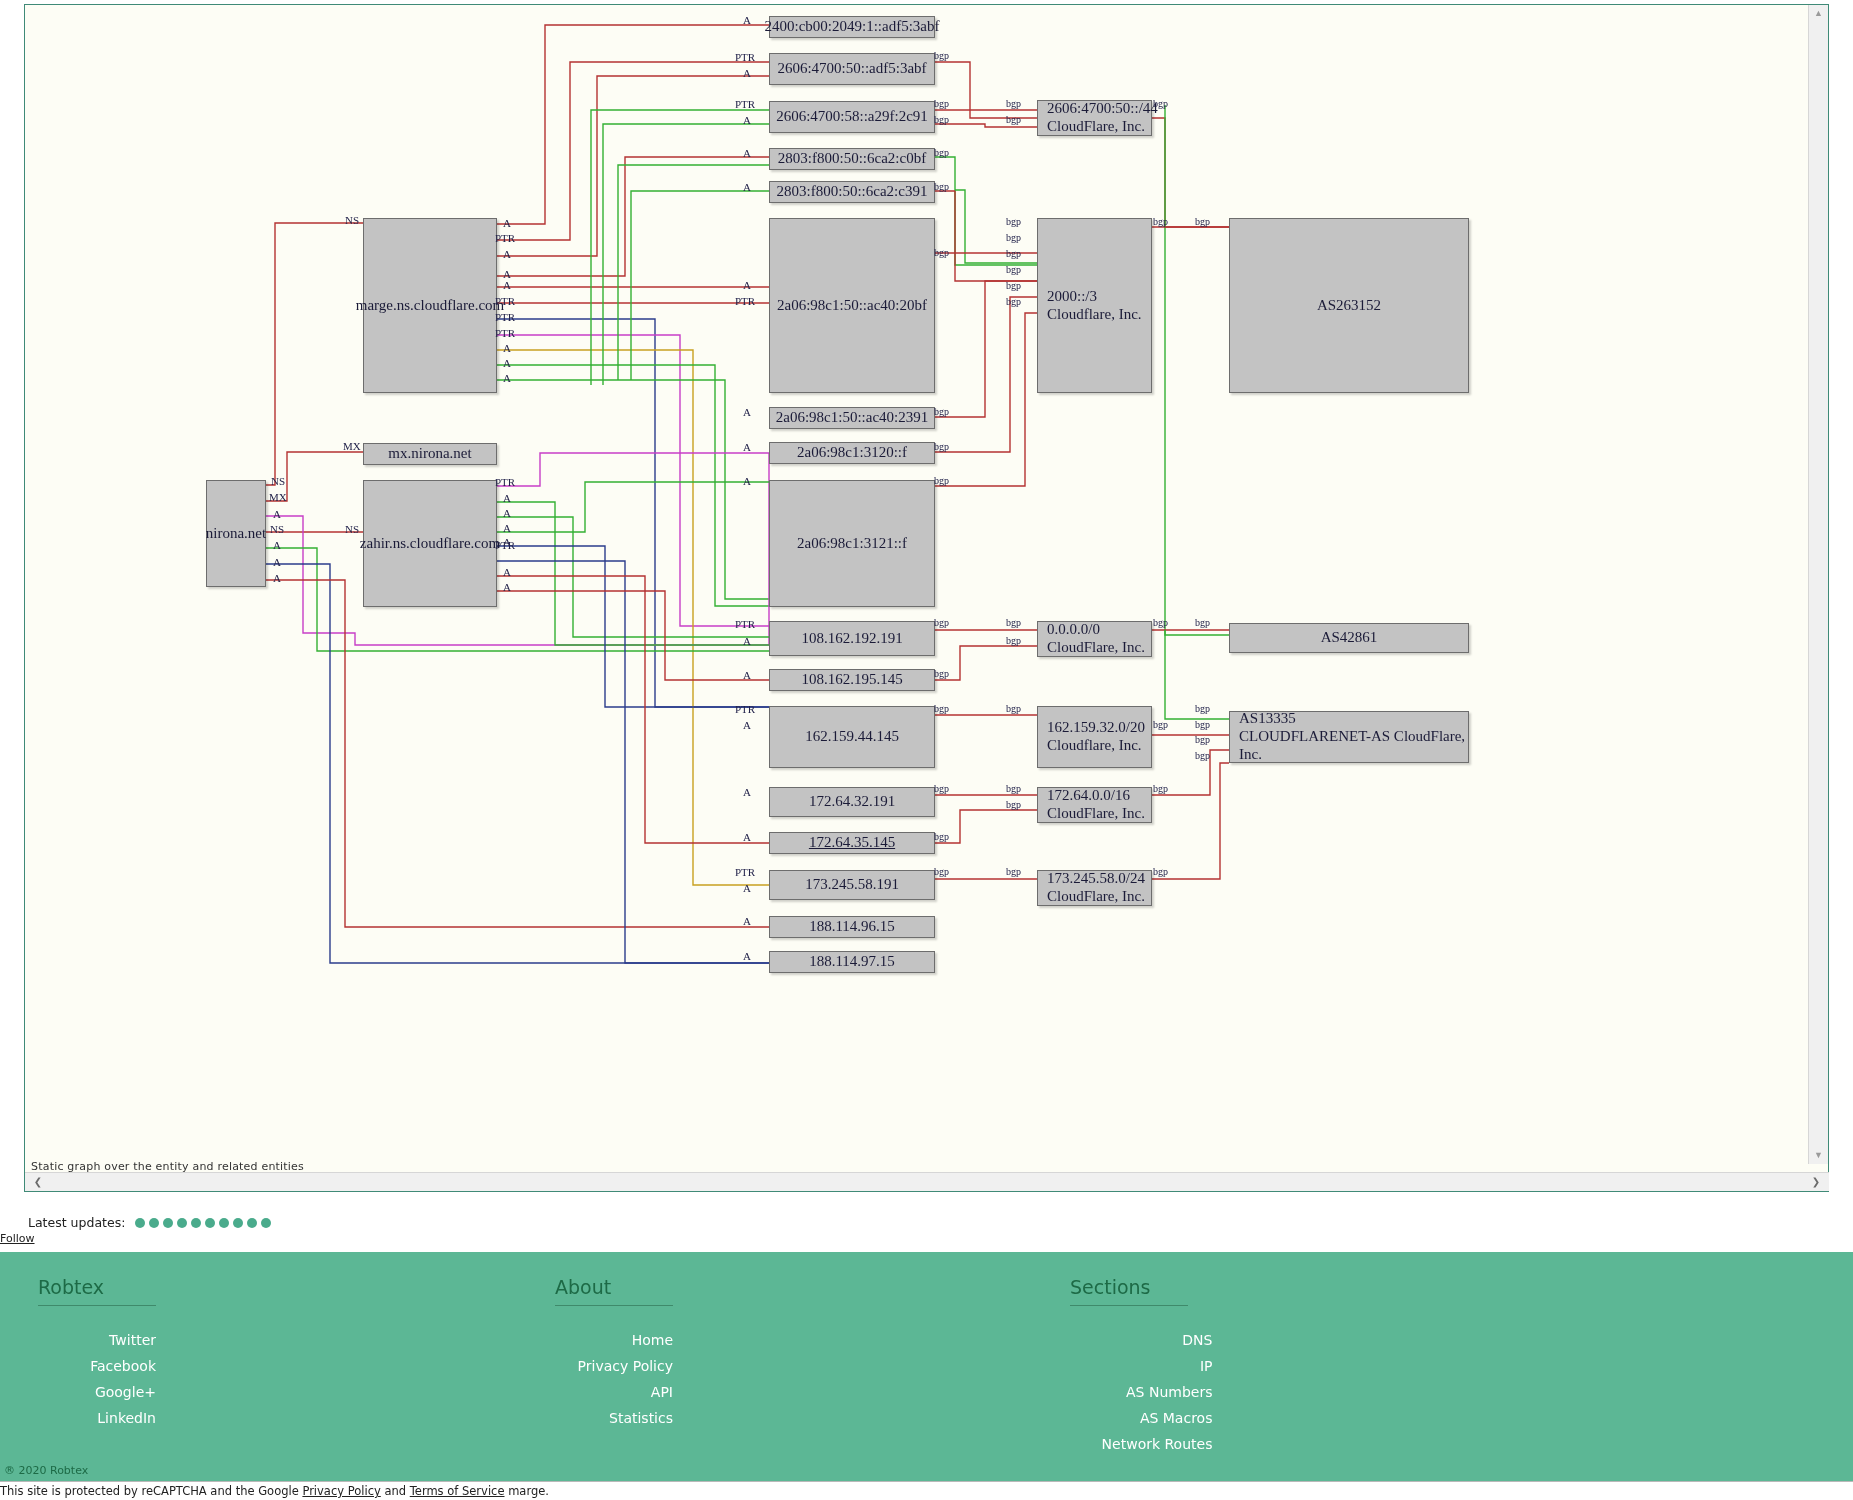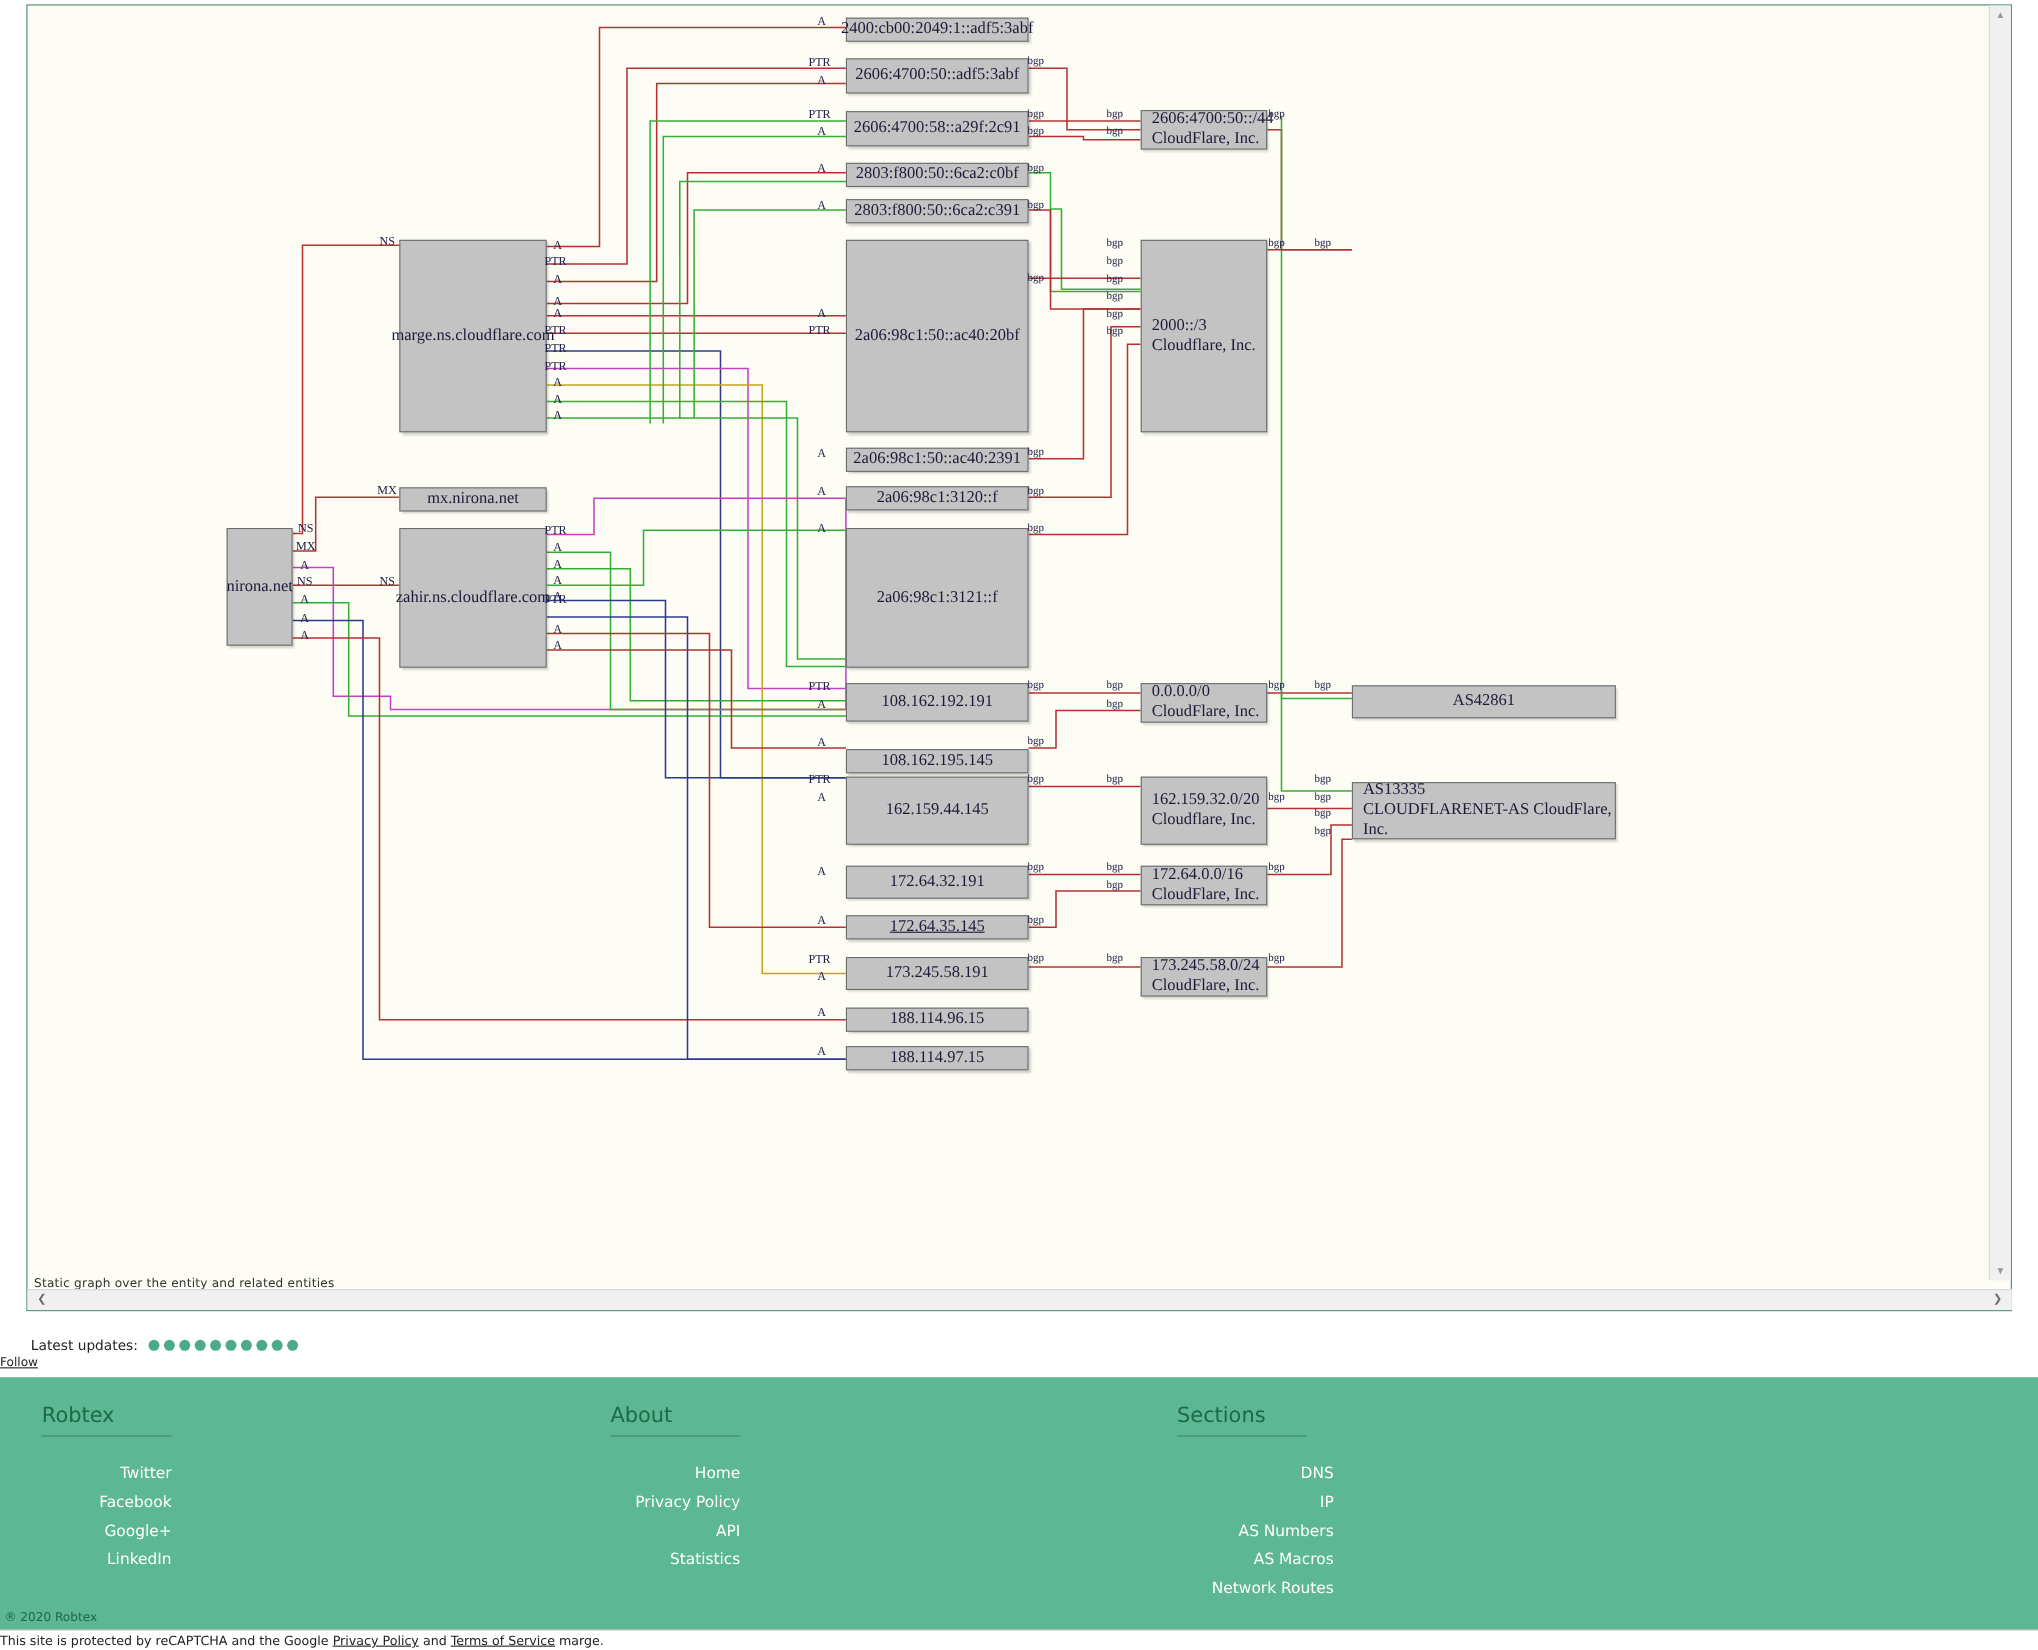--- a/index.html
+++ b/index.html
@@ -129,21 +129,21 @@
   <div class="node" style="left: 744px; top: 11px; width: 166px; height: 22px;">2400:cb00:2049:1::adf5:3abf</div>
       <div class="node" style="left: 744px; top: 48px; width: 166px; height: 32px;">2606:4700:50::adf5:3abf</div>
       <div class="node" style="left: 744px; top: 96px; width: 166px; height: 32px;">2606:4700:58::a29f:2c91</div>
       <div class="node" style="left: 744px; top: 143px; width: 166px; height: 22px;">2803:f800:50::6ca2:c0bf</div>
       <div class="node" style="left: 744px; top: 176px; width: 166px; height: 22px;">2803:f800:50::6ca2:c391</div>
       <div class="node" style="left: 744px; top: 213px; width: 166px; height: 175px;">2a06:98c1:50::ac40:20bf</div>
       <div class="node" style="left: 744px; top: 402px; width: 166px; height: 22px;">2a06:98c1:50::ac40:2391</div>
       <div class="node" style="left: 744px; top: 437px; width: 166px; height: 22px;">2a06:98c1:3120::f</div>
       <div class="node" style="left: 744px; top: 475px; width: 166px; height: 127px;">2a06:98c1:3121::f</div>
       <div class="node" style="left: 744px; top: 616px; width: 166px; height: 35px;">108.162.192.191</div>
-      <div class="node" style="left: 744px; top: 664px; width: 166px; height: 22px; margin-top: 12px;">108.162.195.145</div>
+      <div class="node" style="left: 744px; top: 664px; width: 166px; height: 22px;">108.162.195.145</div>
       <div class="node" style="left: 744px; top: 701px; width: 166px; height: 62px;">162.159.44.145</div>
       <div class="node" style="left: 744px; top: 782px; width: 166px; height: 30px;">172.64.32.191</div>
       <div class="node" style="left: 744px; top: 827px; width: 166px; height: 22px; text-decoration: underline;">172.64.35.145</div>
       <div class="node" style="left: 744px; top: 865px; width: 166px; height: 30px;">173.245.58.191</div>
       <div class="node" style="left: 744px; top: 911px; width: 166px; height: 22px;">188.114.96.15</div>
       <div class="node" style="left: 744px; top: 946px; width: 166px; height: 22px;">188.114.97.15</div>
       <div class="node" style="left: 338px; top: 213px; width: 134px; height: 175px;">marge.ns.cloudflare.com</div>
       <div class="node" style="left: 338px; top: 438px; width: 134px; height: 22px;">mx.nirona.net</div>
       <div class="node" style="left: 338px; top: 475px; width: 134px; height: 127px;">zahir.ns.cloudflare.com</div>
       <div class="node" style="left: 181px; top: 475px; width: 60px; height: 107px;">nirona.net</div>
@@ -152,20 +152,21 @@
       <div class="node left-al" style="left: 1012px; top: 213px; width: 115px; height: 175px;">2000::/3
 Cloudflare, Inc.</div>
       <div class="node left-al" style="left: 1012px; top: 616px; width: 115px; height: 36px;">0.0.0.0/0
 CloudFlare, Inc.</div>
       <div class="node left-al" style="left: 1012px; top: 701px; width: 115px; height: 62px;">162.159.32.0/20
 Cloudflare, Inc.</div>
       <div class="node left-al" style="left: 1012px; top: 782px; width: 115px; height: 36px;">172.64.0.0/16
 CloudFlare, Inc.</div>
       <div class="node left-al" style="left: 1012px; top: 865px; width: 115px; height: 36px;">173.245.58.0/24
 CloudFlare, Inc.</div>
+      <div class="node" style="left: 1204px; top: 213px; width: 240px; height: 175px;">AS263152</div>
       <div class="node" style="left: 1204px; top: 618px; width: 240px; height: 30px;">AS42861</div>
       <div class="node left-al" style="left: 1204px; top: 706px; width: 240px; height: 52px;">AS13335
 CLOUDFLARENET-AS CloudFlare, Inc.</div>
       <div class="elabel" style="left: 718px; top: 9px;">A</div>
       <div class="elabel" style="left: 710px; top: 46px;">PTR</div>
       <div class="elabel" style="left: 718px; top: 62px;">A</div>
       <div class="elabel" style="left: 710px; top: 93px;">PTR</div>
       <div class="elabel" style="left: 718px; top: 109px;">A</div>
       <div class="elabel" style="left: 718px; top: 142px;">A</div>
       <div class="elabel" style="left: 718px; top: 176px;">A</div>

